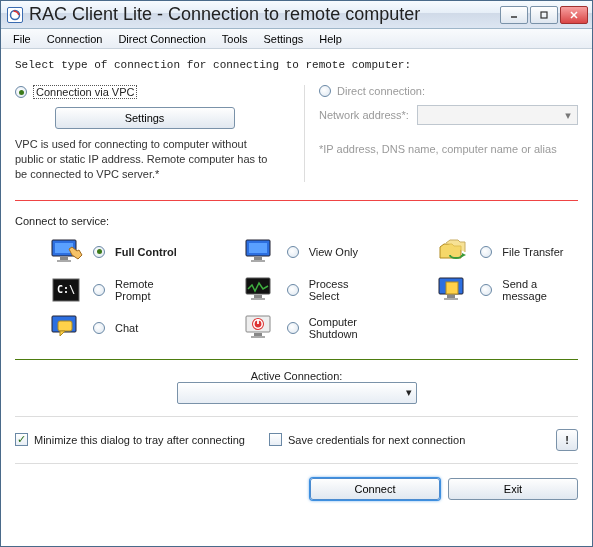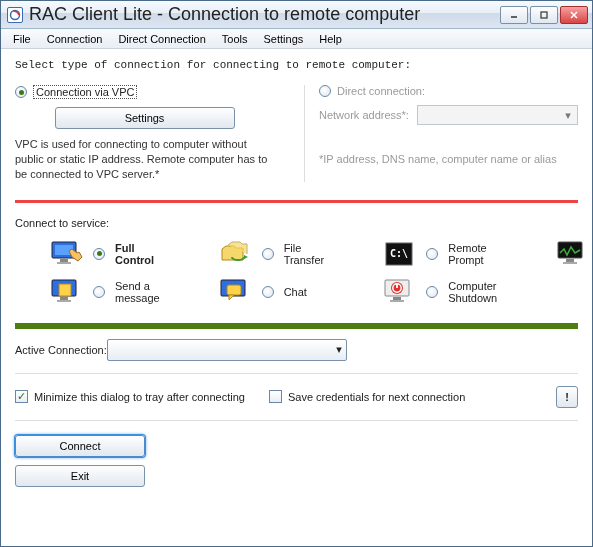--- a/index.html
+++ b/index.html
@@ -69,21 +69,21 @@
     padding: 10px 14px 12px 14px;
     background: #fff;
     display: flex;
     flex-direction: column;
     color: #222;
   }
   .prompt { margin-bottom: 14px; font-family: Liberation Mono, monospace; }
   .top-panels {
     display: flex;
     gap: 16px;
-    border-bottom: 3px solid #ef4444;
+    border-bottom: 1px solid #ef4444;
     padding-bottom: 18px;
   }
   .panel {
     flex: 1;
     padding-right: 14px;
   }
   .panel.right {
     border-left: 1px solid #ddd;
     padding-left: 14px;
     padding-right: 0;
@@ -125,39 +125,39 @@
     padding:0 2px; cursor:pointer;
   }
   .combo .arrow {
     width:14px; height:14px;
     display:flex; align-items:center; justify-content:center;
     color:#777;
   }
   .section-label { margin:14px 0 10px 0; }
   .services {
     display:grid;
-    grid-template-columns: 1fr 1fr 1fr 1fr;
+    grid-template-columns: 1fr 1fr 1fr;
     column-gap: 30px;
     row-gap: 8px;
     padding: 0 6px 16px 6px;
-    border-bottom: 6px solid #4d7c0f;
+    border-bottom: 1px solid #4d7c0f;
   }
   .svc {
     display:flex; align-items:center; gap:10px;
   }
   .svc-icon {
     width:34px; height:30px;
     display:flex; align-items:center; justify-content:center;
     margin-left: 28px;
   }
   .svc-icon svg { width:34px; height:30px; }
   .svc .radio { flex-shrink:0; }
   .svc-label.bold { font-weight:bold; }
   .active-conn {
-    display:flex; align-items:center;
+    display:flex; flex-direction:column; align-items:center;
     padding: 10px 0 12px 0;
     border-bottom:1px solid #ddd;
   }
   .active-conn-combo {
     width: 240px; height:22px;
     border:1px solid #7a92a9; border-radius:2px;
     background:linear-gradient(to bottom,#fff,#e7edf4);
     display:flex; align-items:center; justify-content:flex-end;
     padding:0 4px; cursor:pointer;
   }
@@ -174,23 +174,22 @@
   }
   .opt { display:flex; align-items:center; gap:6px; }
   .info-btn {
     width:22px; height:22px; margin-left:auto;
     border:1px solid #7a92a9; border-radius:3px;
     background:linear-gradient(to bottom,#fefefe,#e1e8f0);
     cursor:pointer; font-weight:bold;
     display:flex; align-items:center; justify-content:center;
   }
   .btn-row {
-    display:flex; justify-content:center; gap:8px;
+    display:flex; justify-content:flex-end; gap:8px;
     padding-top:14px;
-    flex-direction:column;
   }
   .main-btn {
     width:130px; height:22px;
     border:1px solid #7a92a9; border-radius:3px;
     background:linear-gradient(to bottom,#fefefe,#e1e8f0);
     cursor:pointer;
     font: inherit;
   }
   .main-btn.default {
     box-shadow: 0 0 0 1px #3d8fe0, 0 0 3px 1px #7cb4ea;
@@ -258,21 +257,21 @@
         <div class="radio-row">
           <div class="radio"></div>
           <span class="dim">Direct connection:</span>
         </div>
         <div class="field-row">
           <span class="dim">Network address*:</span>
           <div class="combo">
             <div class="arrow">▾</div>
           </div>
         </div>
-        <div class="dim" style="margin-top:28px;">*IP address, DNS name, computer name or alias</div>
+        <div class="dim" style="margin-top:18px;">*IP address, DNS name, computer name or alias</div>
       </div>
     </div>
 
     <div class="section-label">Connect to service:</div>
 
     <div class="services">
 
       <div class="svc">
         <div class="svc-icon">
           <svg viewBox="0 0 34 30">
@@ -280,20 +279,32 @@
               <rect x="6" y="6" width="18" height="10" fill="#5aa0ff"></rect>
               <rect x="11" y="20" width="8" height="3" fill="#888"></rect>
               <rect x="8" y="23" width="14" height="2" fill="#aaa"></rect>
               <path d="M20 12 l3 -2 l5 4 l2 -1 l3 5 l-4 4 l-6 -4 z" fill="#f6c267" stroke="#a06a20"></path>
             </svg>
         </div>
         <div class="radio checked"></div>
         <span class="svc-label bold">Full Control</span>
       </div>
 
+      <div class="svc">
+        <div class="svc-icon">
+          <svg viewBox="0 0 34 30">
+              <rect x="3" y="3" width="24" height="16" rx="1" fill="#2d6fe0" stroke="#223"></rect>
+              <rect x="6" y="6" width="18" height="10" fill="#5aa0ff"></rect>
+              <rect x="11" y="20" width="8" height="3" fill="#888"></rect>
+              <rect x="8" y="23" width="14" height="2" fill="#aaa"></rect>
+            </svg>
+        </div>
+        <div class="radio"></div>
+        <span class="svc-label">View Only</span>
+      </div>
 
       <div class="svc">
         <div class="svc-icon">
           <svg viewBox="0 0 34 30">
               <path d="M4 10 l4 -3 h8 l2 2 h7 v12 h-21 z" fill="#f5d76a" stroke="#b08a20"></path>
               <path d="M10 6 l4 -3 h8 l2 2 h5 v10" fill="#f5d76a" stroke="#b08a20" opacity=".7"></path>
               <path d="M14 18 a6 3 0 1 0 12 0" fill="none" stroke="#3a9a3a" stroke-width="2"></path>
               <polygon points="26,16 30,18 26,20" fill="#3a9a3a"></polygon>
             </svg>
         </div>

